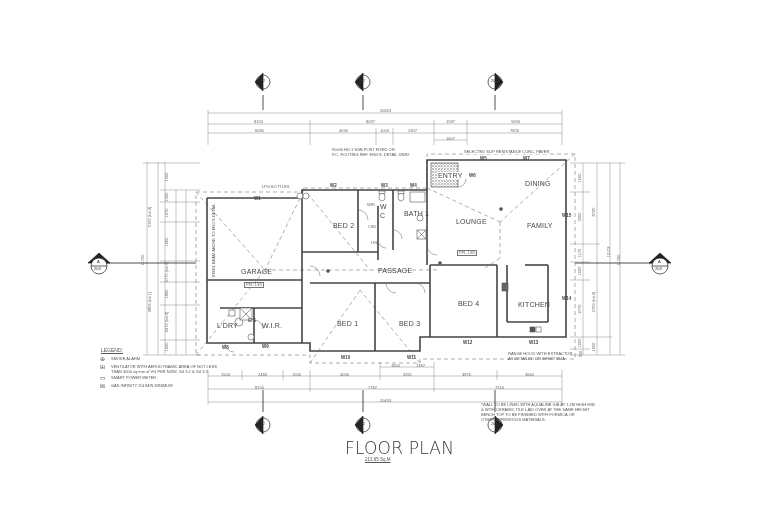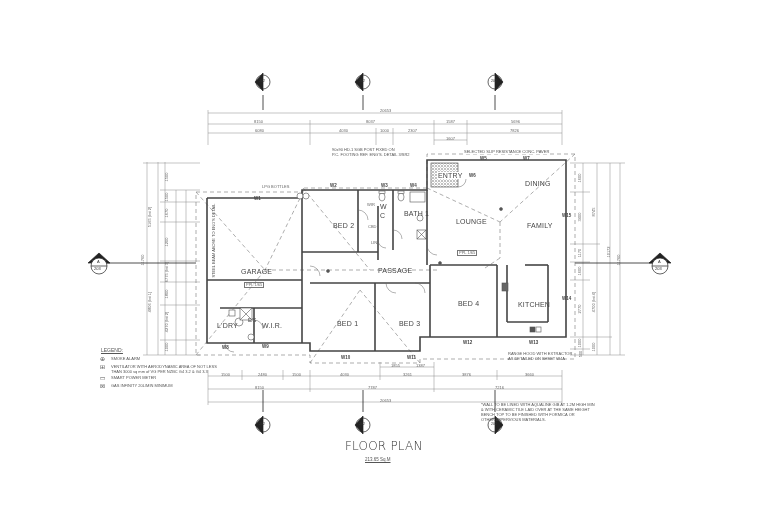--- a/index.html
+++ b/index.html
@@ -2,21 +2,21 @@
 <html><head>
 <meta charset="utf-8">
 <style>
   html,body{margin:0;padding:0;background:#ffffff;}
   body{width:768px;height:512px;position:relative;overflow:hidden;font-family:"Liberation Sans",sans-serif;color:#3a3a3a;}
   #plan{position:absolute;left:0;top:0;width:768px;height:512px;}
   .lbl{position:absolute;font-family:"Liberation Sans",sans-serif;color:#444;white-space:nowrap;line-height:1;}
   .room{font-size:7px;letter-spacing:0.2px;}
   .dim{font-size:4px;color:#666;}
   .note{font-size:4px;color:#555;line-height:1.25;}
-  .title{font-size:12px;color:#333;letter-spacing:0.2px;font-family:"DejaVu Sans",sans-serif;font-weight:300;}
+  .title{font-size:17px;color:#333;letter-spacing:0.2px;font-family:"DejaVu Sans",sans-serif;font-weight:300;}
   .subtitle{font-size:4.5px;color:#555;text-decoration:underline;}
   .legend-h{font-size:5px;color:#555;text-decoration:underline;}
   .legend-row{position:absolute;display:flex;align-items:flex-start;gap:5px;}
   .legend-ico{width:7px;height:6px;font-size:6px;line-height:6px;color:#555;text-align:center;}
   .win{font-size:4.5px;color:#444;font-weight:bold;}
   .sec{font-size:4px;color:#333;text-align:center;}
 </style>
 </head>
 <body>
 

